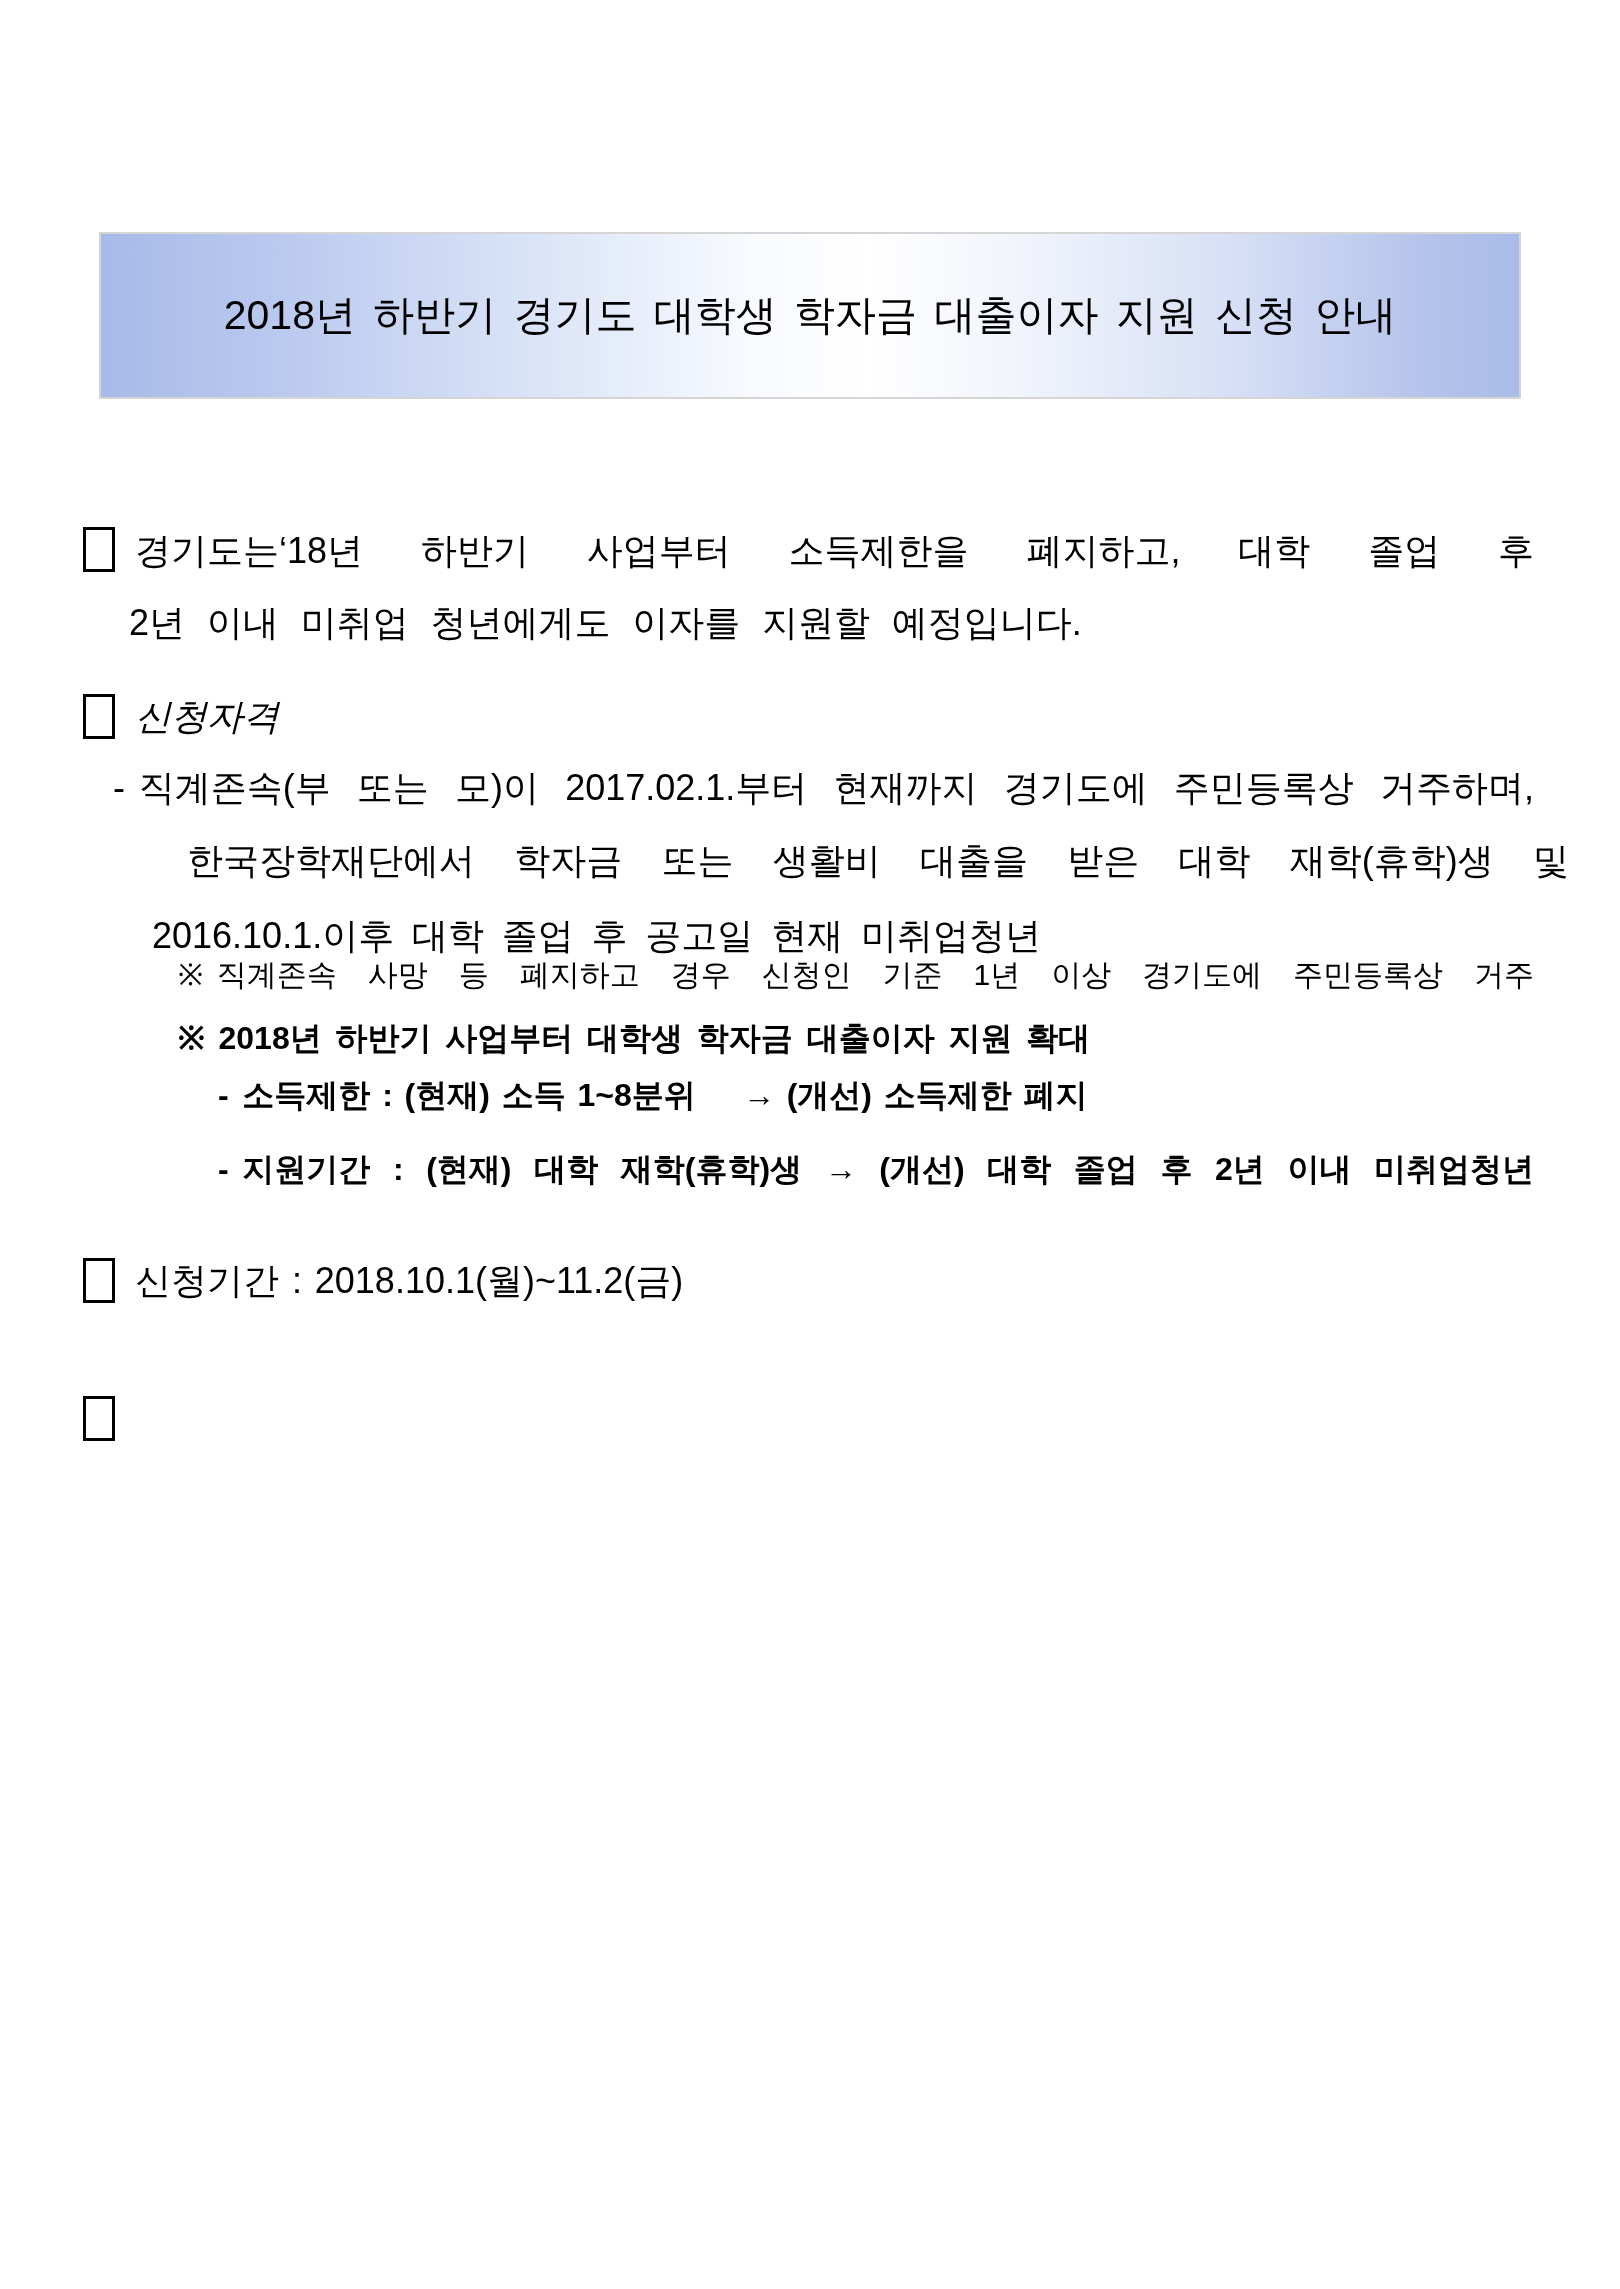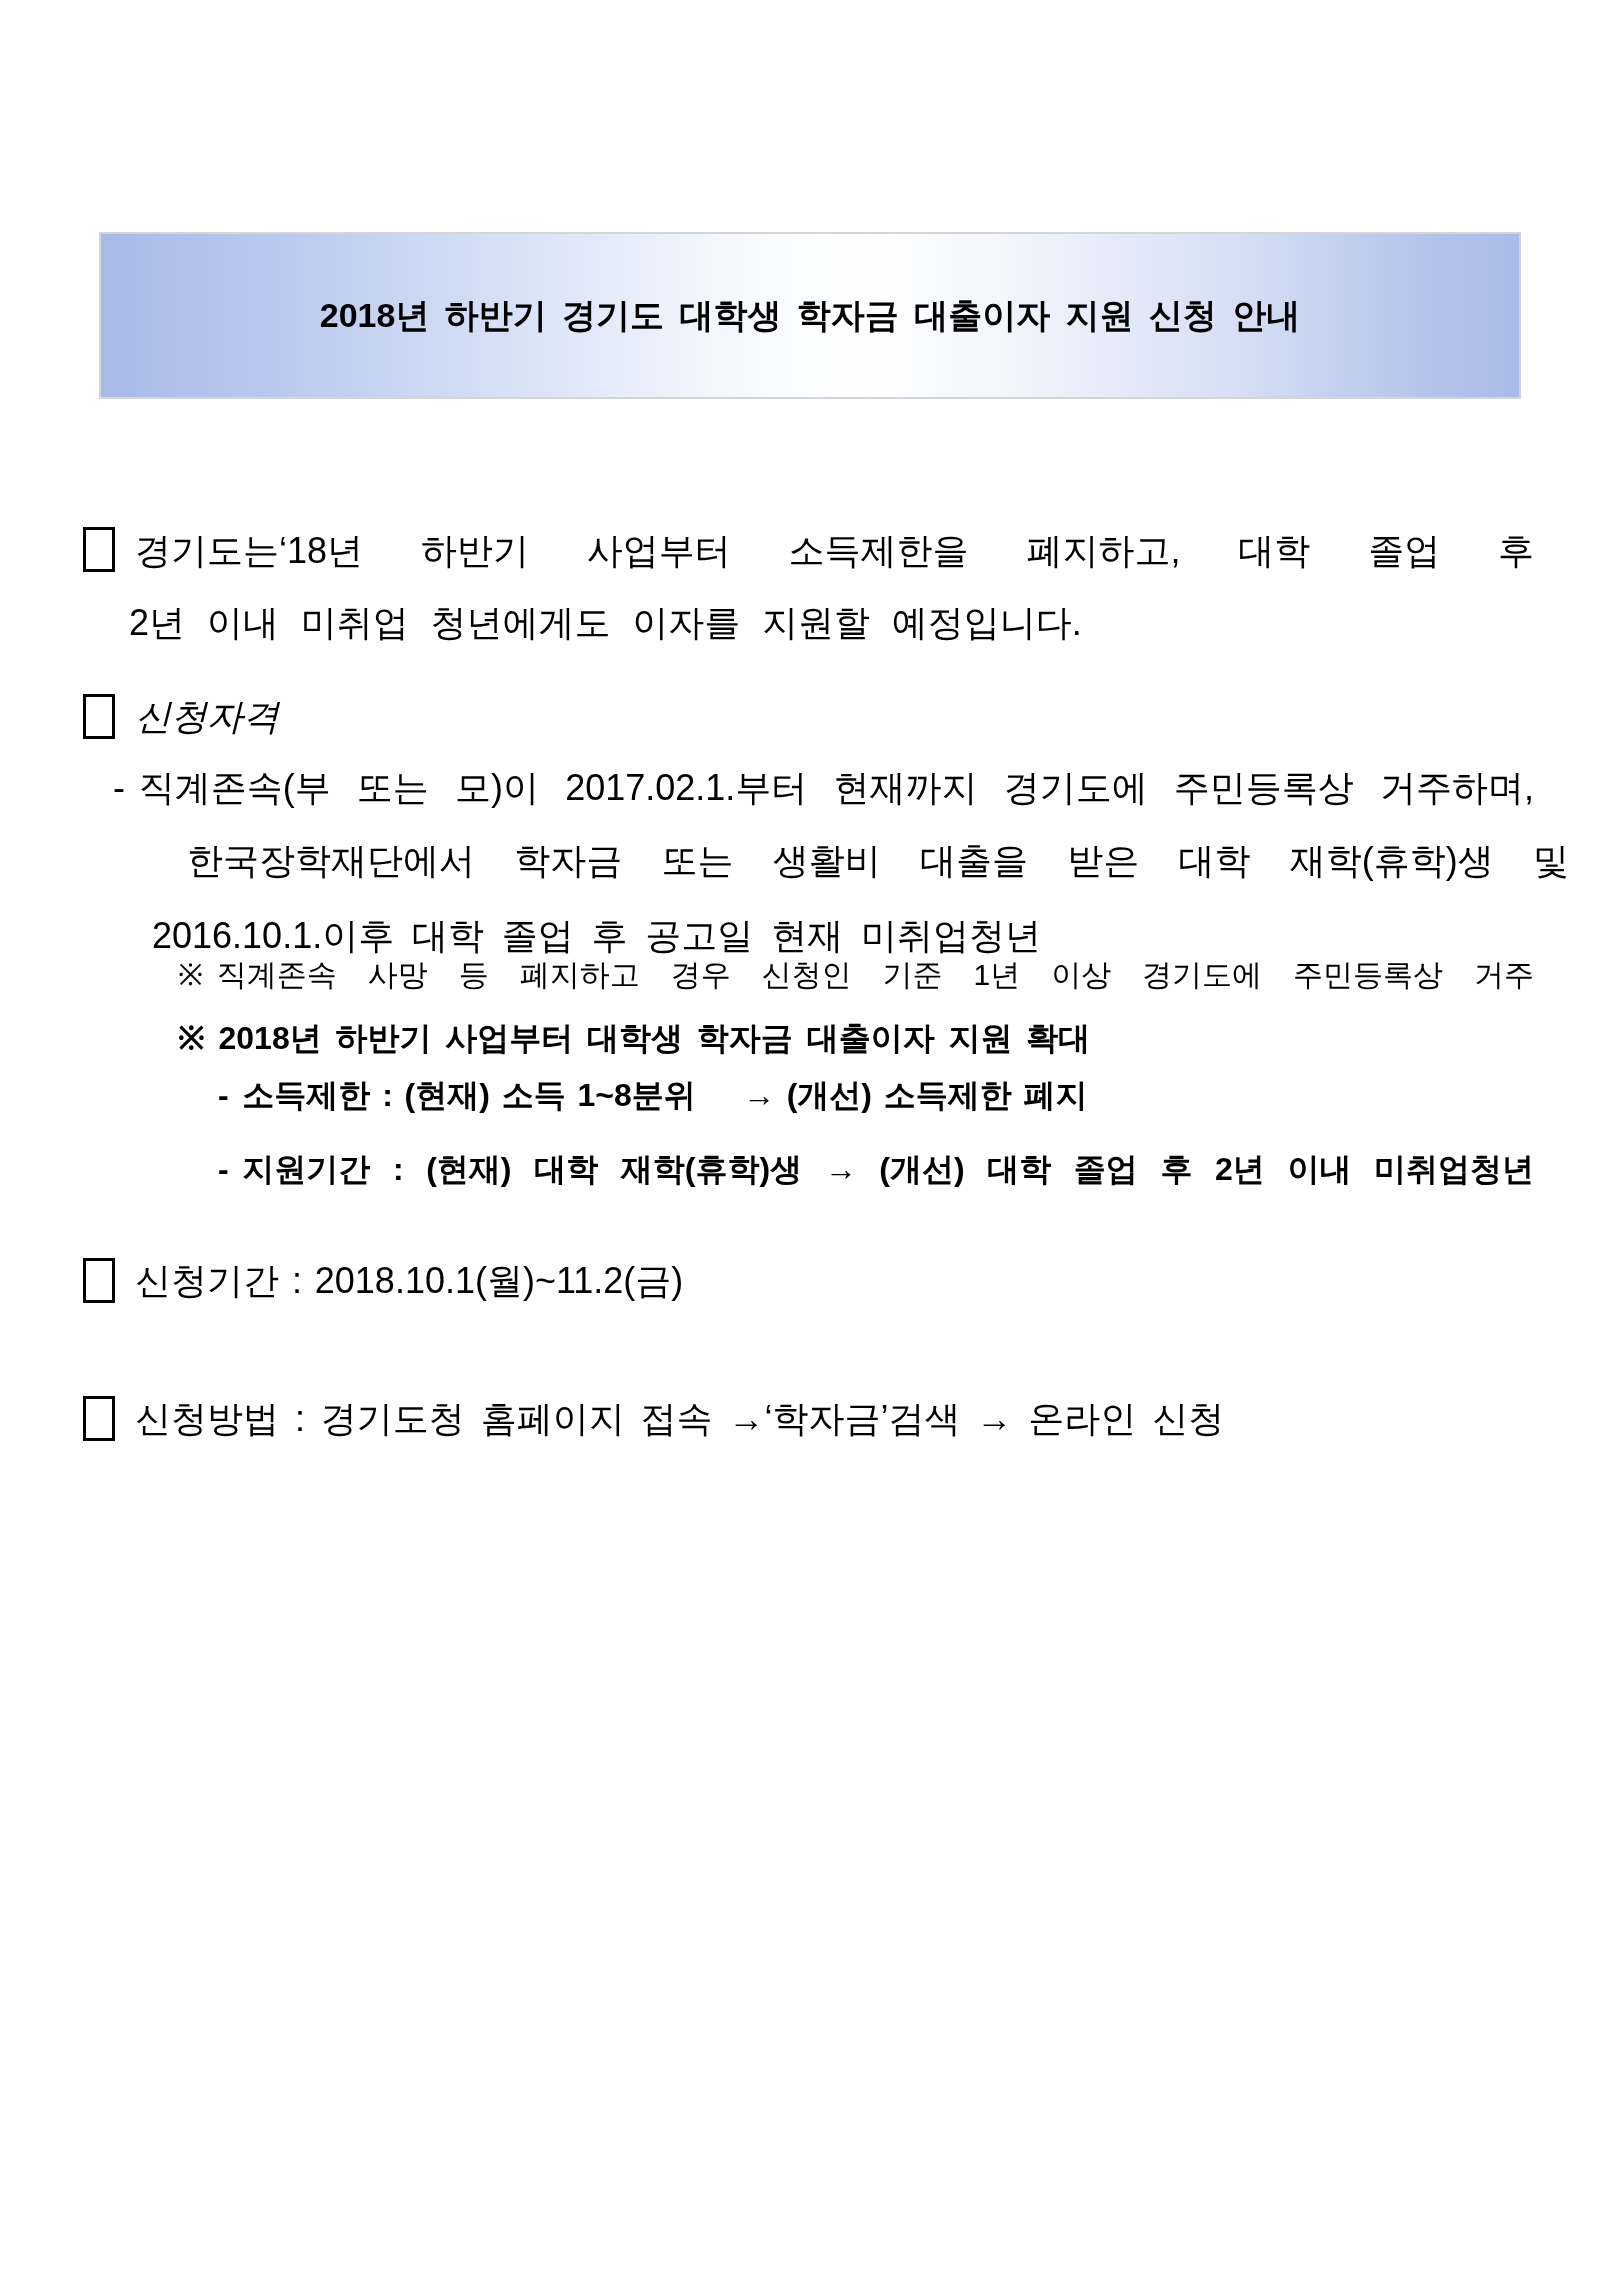--- a/index.html
+++ b/index.html
@@ -30,22 +30,22 @@
     height: 163px;
     border: 2.9px solid #d5d5d5;
     background: linear-gradient(90deg,
       #a7bae8 0%, #b9c8ee 12%, #dde6f8 32%, #f8fafe 46%,
       #ffffff 54%, #f2f5fc 64%, #d6dff5 80%, #b3c2ea 94%, #a9bce9 100%);
     display: flex;
     align-items: center;
     justify-content: center;
   }
   .banner-title {
-    font-size: 34px;
-    font-weight: bold;
+    font-size: 41px;
+    font-weight: normal;
     word-spacing: 5.9px;
     white-space: nowrap;
   }
 
   
   .abs { position: absolute; }
   .body-text {
     font-size: 36px;
     line-height: 73px;
     white-space: nowrap;
@@ -135,17 +135,16 @@
 
   <div class="abs bold-note dash-row" style="left:218px; top:1133px; width:1316px;">
     <span class="marker">-</span>
     <span class="grow just">지원기간 : (현재) 대학 재학(휴학)생 → (개선) 대학 졸업 후 2년 이내 미취업청년</span>
   </div>
 
   <div class="bullet-box" style="left:83px; top:1258px;"></div>
   <div class="abs body-text" style="left:135px; top:1244px; word-spacing:2.9px;">신청기간 : 2018.10.1(월)~11.2(금)</div>
 
   <div class="bullet-box" style="left:83px; top:1396px;"></div>
-  <div class="abs body-text" style="left:135px; top:1382px; word-spacing:5.9px;">신청방법 : 경기도청 홈페이지 접속 →‘학자금’검색 → 온라인 신청</div>
 
 
 </div>
 
 
 </body></html>

